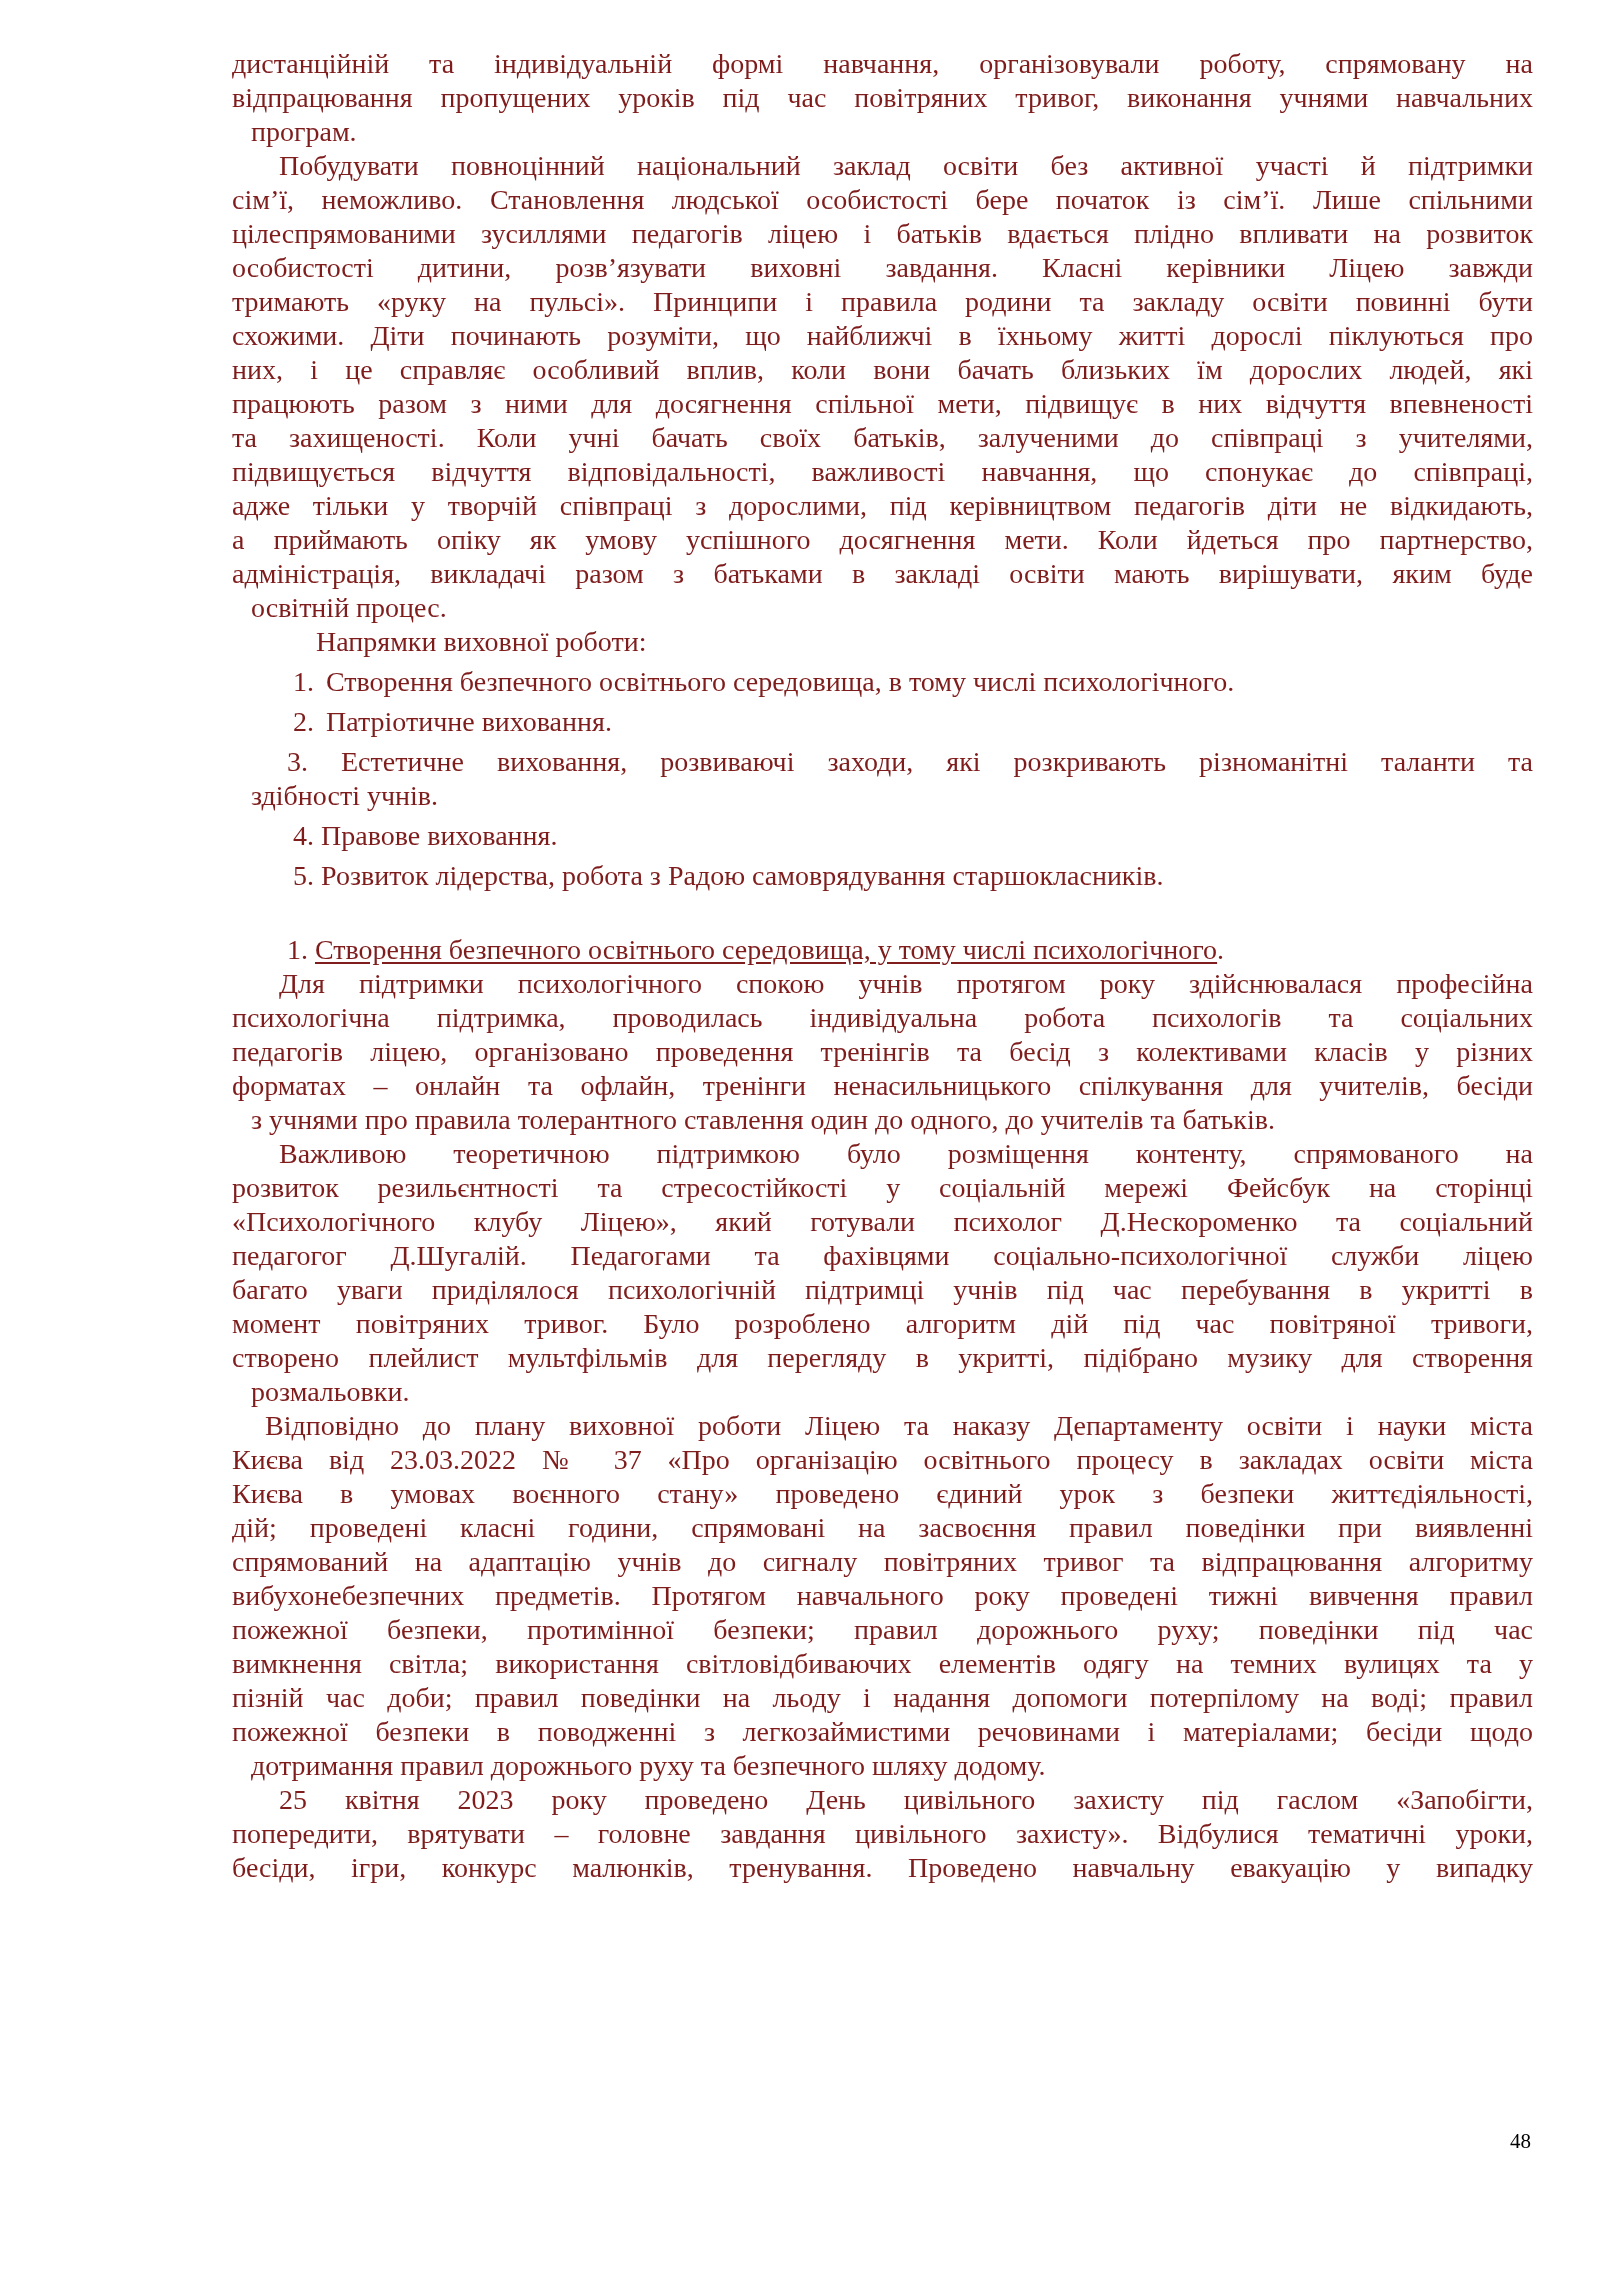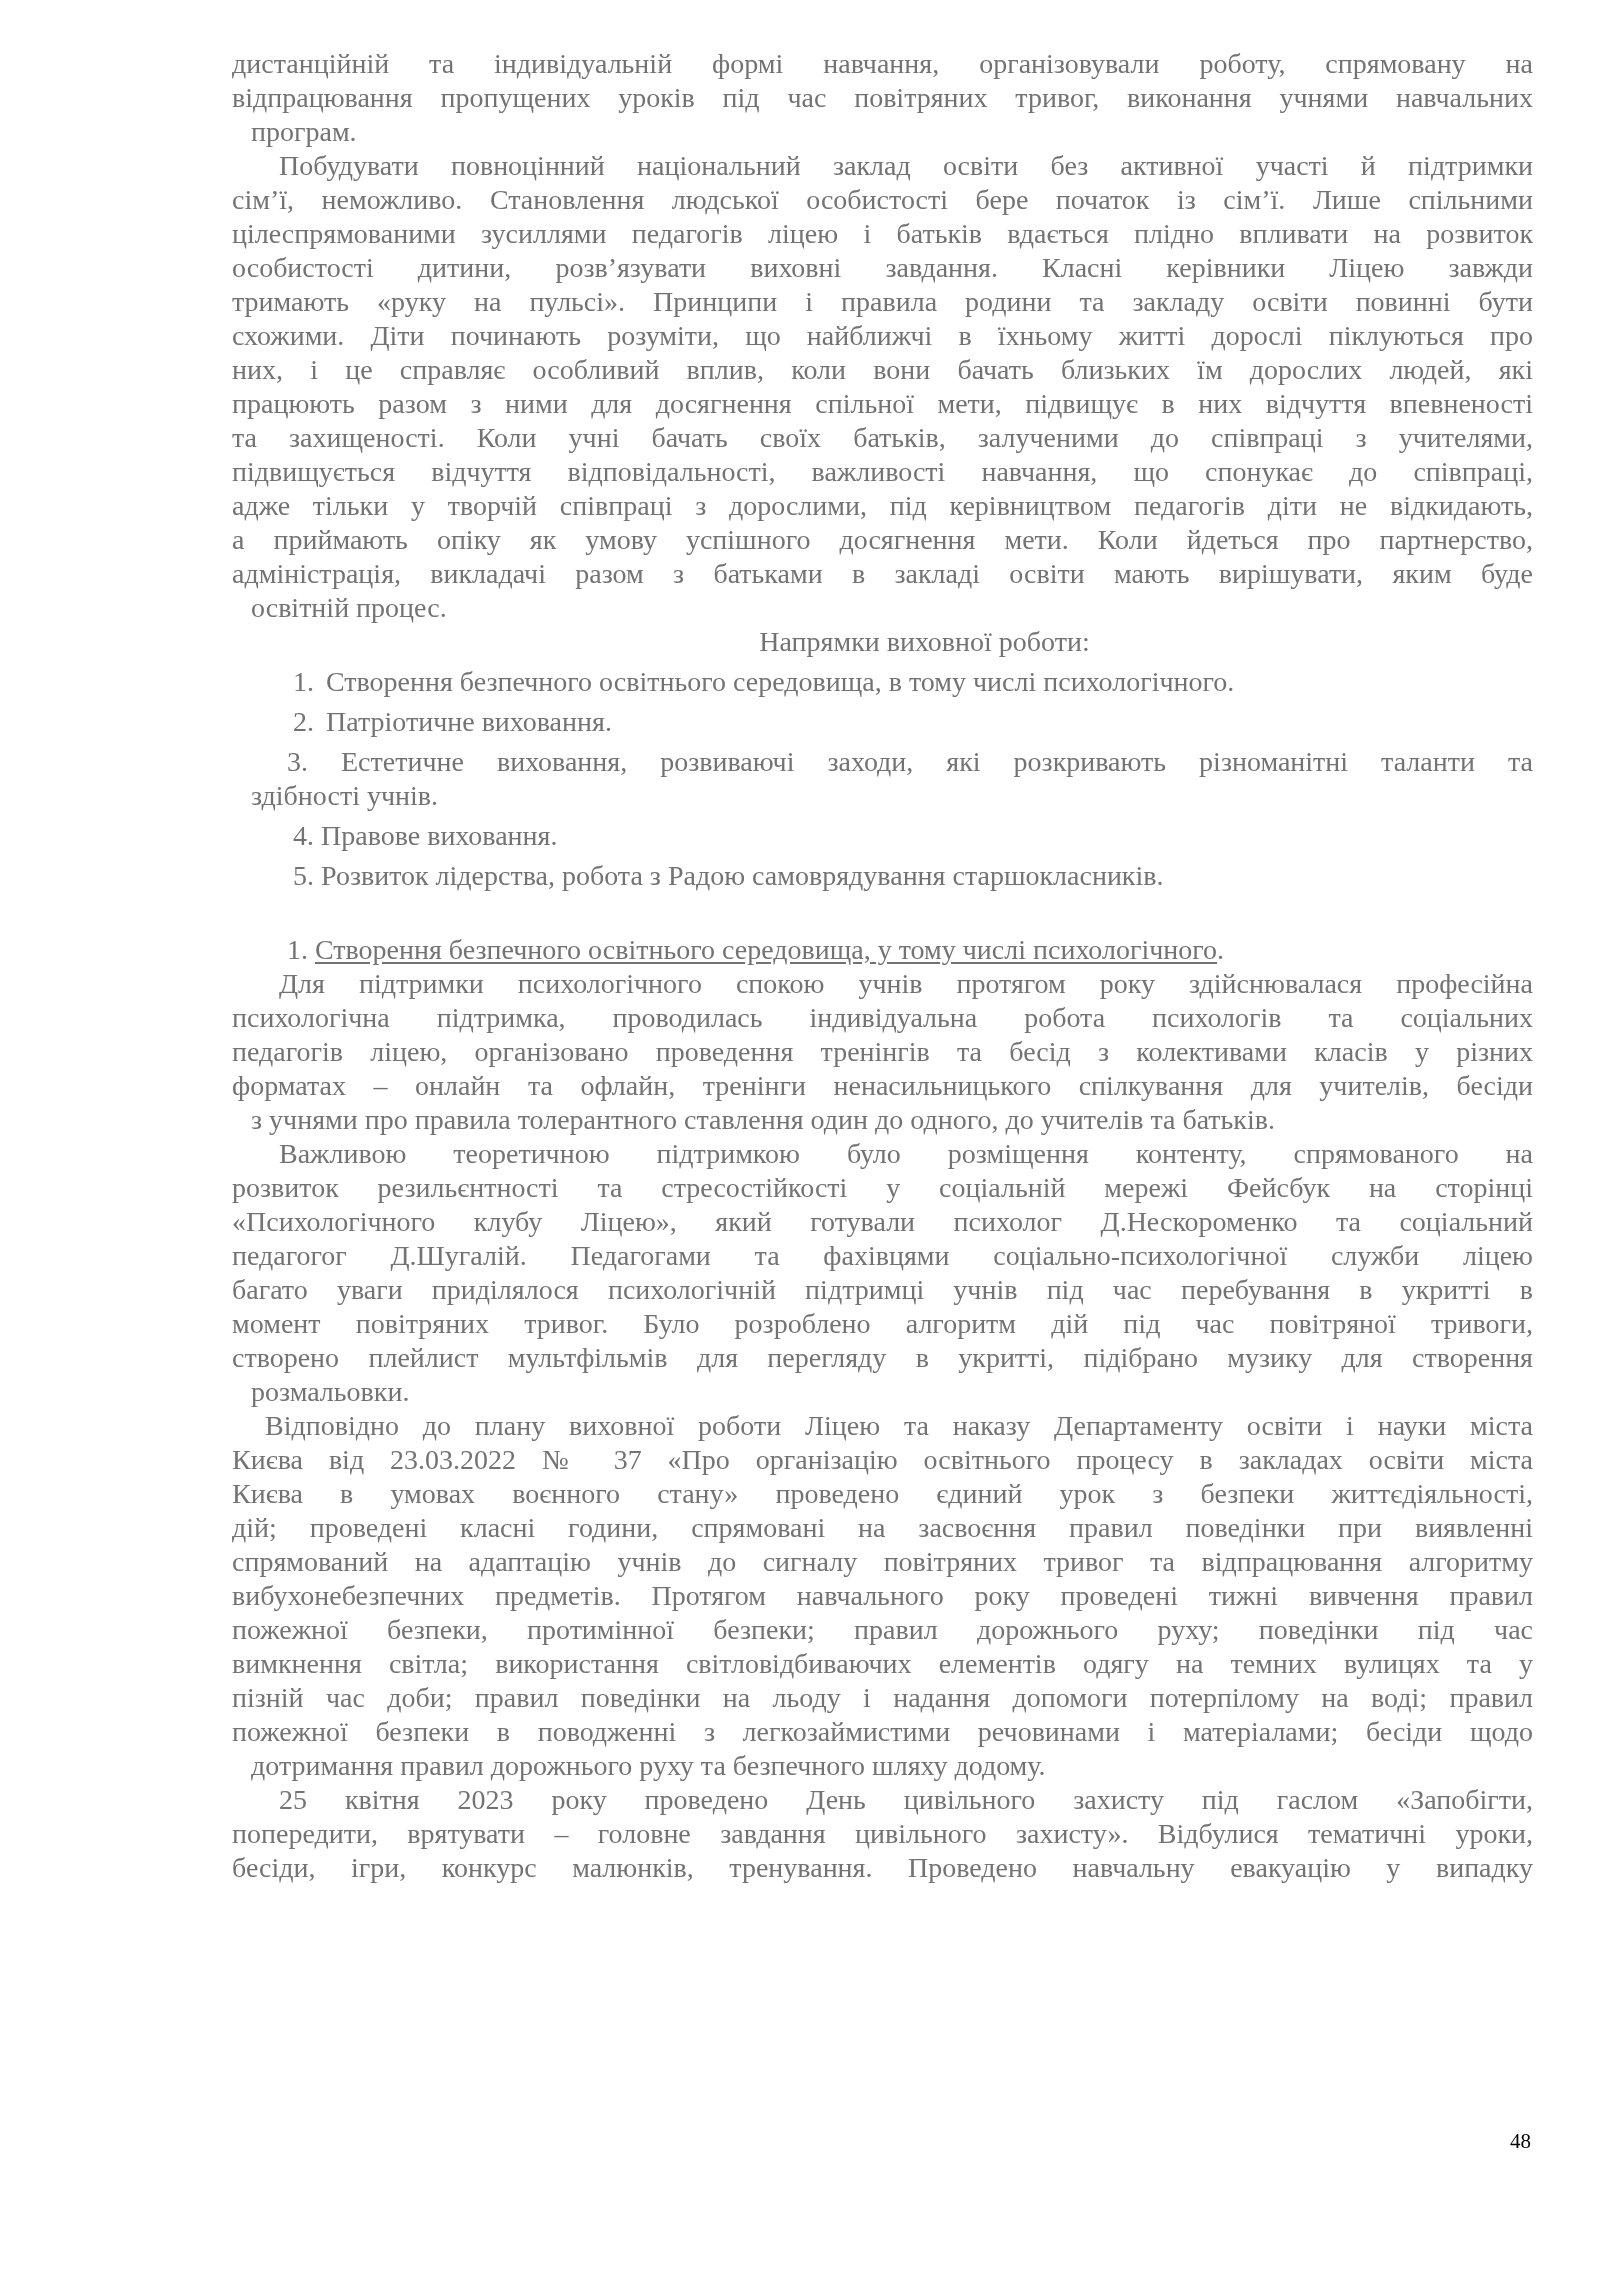--- a/index.html
+++ b/index.html
@@ -1,19 +1,19 @@
 <!DOCTYPE html>
 <html><head>
 <meta charset="utf-8">
 <style>
   html, body { margin: 0; padding: 0; background: #ffffff; }
   body { width: 1621px; height: 2293px; position: relative; overflow: hidden; }
   .page {
     position: absolute; left: 232px; top: 47px; width: 1301px;
-    font-family: "Liberation Serif", serif; font-size: 28px; color: #737373;
+    font-family: "Liberation Serif", serif; font-size: 28px; color: #7f1d1d;
     line-height: 34px;
   }
   .list-item { margin: 6px; padding-left: 55px; }
   .gap { height: 34px; }
   .u { text-decoration: underline; text-underline-offset: 2.9px; }
   .pagenum {
     position: absolute; right: 90px; top: 2129px;
     font-family: "Liberation Serif", serif; font-size: 21px; color: #000;
   }
   .lines .l { display: block; text-align: justify; text-align-last: justify; }
@@ -41,21 +41,21 @@
     <span class="l">них, і це справляє особливий вплив, коли вони бачать близьких їм дорослих людей, які</span>
     <span class="l">працюють разом з ними для досягнення спільної мети, підвищує в них відчуття впевненості</span>
     <span class="l">та захищеності. Коли учні бачать своїх батьків, залученими до співпраці з учителями,</span>
     <span class="l">підвищується відчуття відповідальності, важливості навчання, що спонукає до співпраці,</span>
     <span class="l">адже тільки у творчій співпраці з дорослими, під керівництвом педагогів діти не відкидають,</span>
     <span class="l">а приймають опіку як умову успішного досягнення мети. Коли йдеться про партнерство,</span>
     <span class="l">адміністрація, викладачі разом з батьками в закладі освіти мають вирішувати, яким буде</span>
     <span class="l end">освітній процес.</span>
   </div>
 
-  <div style="padding-left:84px;text-align:center;">Напрямки виховної роботи:</div>
+  <div style="padding-left:84px;">Напрямки виховної роботи:</div>
   <div>
     <div class="list-item" style="padding-left:55px;">
       <span style="display:inline-block;width:33px;">1.</span><span>Створення безпечного освітнього середовища, в тому числі психологічного.</span>
     </div>
     <div class="list-item" style="padding-left:55px;">
       <span style="display:inline-block;width:33px;">2.</span><span>Патріотичне виховання.</span>
     </div>
     <div class="lines">
       <span class="l" style="padding-left:55px;"><span>3.</span> <span>Естетичне виховання, розвиваючі заходи, які розкривають різноманітні таланти та</span></span>
       <span class="l end">здібності учнів.</span>

